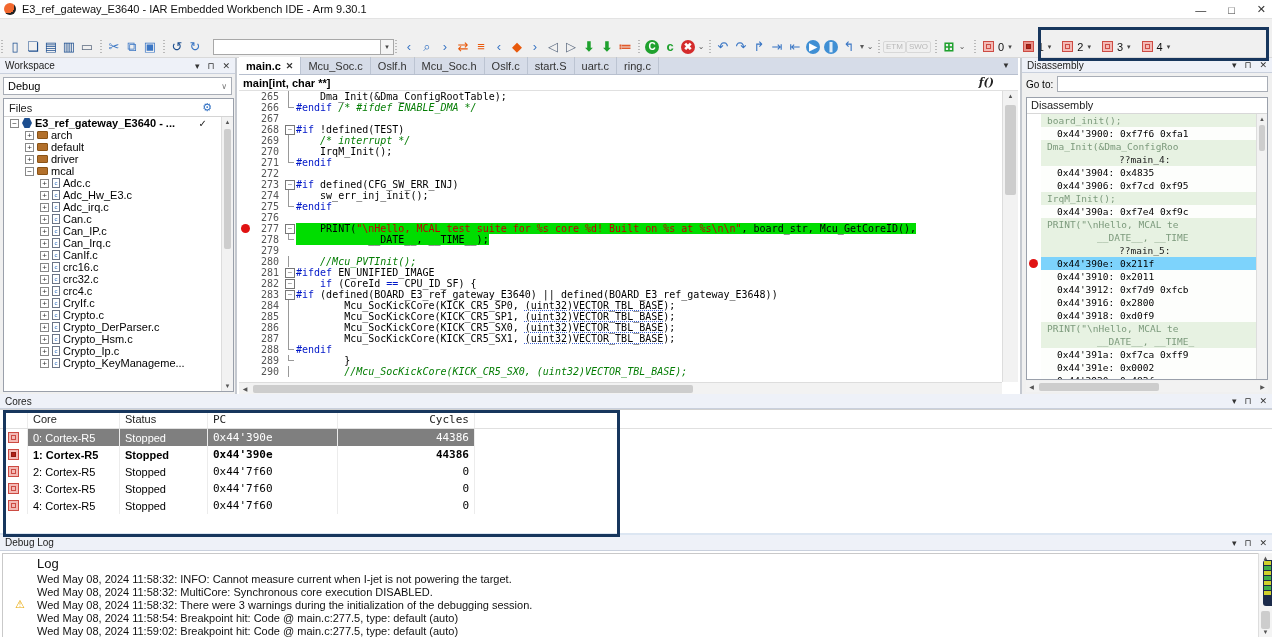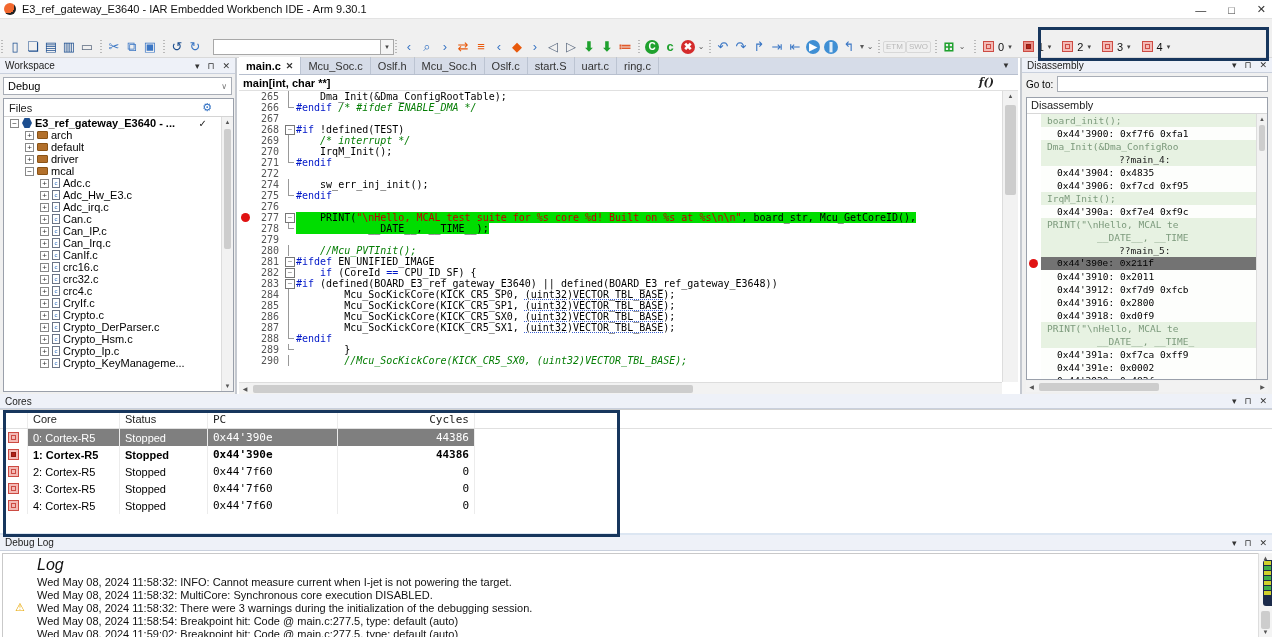--- a/index.html
+++ b/index.html
@@ -107,21 +107,21 @@
   #dis-box { position:absolute; left:4px; top:39px; right:4px; bottom:14px; background:#fff; border:1px solid #9aa0ab; overflow:hidden; }
   #dis-header { height:16px; border-bottom:1px solid #d8d8d8; padding:1px 4px; font-size:11px; color:#222; background:#fff; }
   .drow { height:13px; line-height:13px; display:flex; font-size:9.5px; white-space:pre; font-family:"DejaVu Sans Mono", monospace; }
   .dbp { width:14px; flex:none; position:relative; background:#fff; }
   .dbp.on::before { content:""; position:absolute; left:2px; top:2px; width:9px; height:9px; border-radius:50%; background:#e01212; }
   .dtext { flex:1; padding-left:4px; }
   .drow.src .dtext { background:#e7f2e2; color:#7c9a7c; padding-left:6px; }
   .drow.src2 .dtext { background:#e7f2e2; color:#7c9a7c; padding-left:56px; }
   .drow.lbl .dtext { background:#e7f2e2; color:#222; padding-left:78px; }
   .drow.ins .dtext { background:#fdfefc; color:#000; padding-left:16px; }
-  .drow.hl .dtext { background:#737373; color:#000;font-family:Liberation Mono, monospace; }
+  .drow.hl .dtext { background:#7dd3fc; color:#000; }
   #dis-vscroll { position:absolute; right:0; top:16px; width:11px; bottom:0; background:#f2f2f2; border-left:1px solid #ddd; }
   #dis-hscroll { position:absolute; left:4px; right:4px; bottom:2px; height:11px; background:#f2f2f2; display:flex; align-items:center; }
 
   
   #cores { left:0; top:394px; width:1272px; height:139px; background:#fff; }
   #cores-title { height:15px; }
   #cores-body { position:absolute; left:0; top:15px; right:0; bottom:0; background:#fff; border-top:1px solid #d0d0d0; }
   .crow { display:flex; height:17px; align-items:center; font-size:11px; }
   .crow.header { height:19px; border-bottom:1px solid #e0e0e0; color:#222; }
   .ccell { padding:0 5px; height:100%; display:flex; align-items:center; border-right:1px solid #ececec; overflow:hidden; }
@@ -134,21 +134,21 @@
   .crow.boldrow { font-weight:bold; }
   .coresq { width:11px; height:11px; background:#f3b9b5; border:1px solid #cc4b43; display:flex; align-items:center; justify-content:center; }
   .coresq i { width:5px; height:5px; border:1px solid #cc4b43; display:block; }
   .coresq.filled i { background:#b22218; border-color:#8e1b12; }
 
   
   #sep-band { left:0; top:533px; width:1272px; height:2px; background:#dce6f2; }
   #debuglog { left:0; top:535px; width:1272px; height:102px; background:#fff; }
   #log-title { height:16px; }
   #log-body { position:absolute; left:2px; top:18px; right:14px; bottom:0; background:#fff; border:1px solid #c9c9c9; border-bottom:none; border-right:none; }
-  #log-head { padding:2px 0 1px 34px; font-size:16px; color:#111;font-style:italic; }
+  #log-head { padding:2px 0 1px 34px; font-size:13px; color:#111; }
   .lrow { height:13px; display:flex; align-items:center; font-size:11px; color:#111; }
   .lwarn { width:34px; flex:none; text-align:center; color:#e7a600; font-size:11px; line-height:13px; }
   #log-scroll { position:absolute; right:0; top:18px; width:14px; bottom:0; background:#f4f4f4; border-left:1px solid #ddd; }
 
   
   .annot { border:3px solid #17365d; background:transparent; pointer-events:none; z-index:50; }
   #annot-corebar { left:1038px; top:27px; width:231px; height:34px; }
   #annot-cores { left:3px; top:410px; width:617px; height:127px; }
 
   
@@ -465,20 +465,21 @@
   </div>
   <div id="code">
       <div class="cline"><span class="cbp"></span><span class="cnum">265</span><span class="cfold line"></span><span class="ctext"><span>    Dma_Init(&amp;Dma_ConfigRootTable);</span></span></div>
       <div class="cline"><span class="cbp"></span><span class="cnum">266</span><span class="cfold end"></span><span class="ctext"><span class="c-p">#endif </span><span class="c-c">/* #ifdef ENABLE_DMA */</span></span></div>
       <div class="cline"><span class="cbp"></span><span class="cnum">267</span><span class="cfold none"></span><span class="ctext"></span></div>
       <div class="cline"><span class="cbp"></span><span class="cnum">268</span><span class="cfold box"></span><span class="ctext"><span class="c-p">#if </span><span>!defined(TEST)</span></span></div>
       <div class="cline"><span class="cbp"></span><span class="cnum">269</span><span class="cfold line"></span><span class="ctext"><span class="c-c">    /* interrupt */</span></span></div>
       <div class="cline"><span class="cbp"></span><span class="cnum">270</span><span class="cfold line"></span><span class="ctext"><span>    IrqM_Init();</span></span></div>
       <div class="cline"><span class="cbp"></span><span class="cnum">271</span><span class="cfold end"></span><span class="ctext"><span class="c-p">#endif</span></span></div>
       <div class="cline"><span class="cbp"></span><span class="cnum">272</span><span class="cfold none"></span><span class="ctext"></span></div>
+      <div class="cline"><span class="cbp"></span><span class="cnum">273</span><span class="cfold box"></span><span class="ctext"><span class="c-p">#if </span><span>defined(CFG_SW_ERR_INJ)</span></span></div>
       <div class="cline"><span class="cbp"></span><span class="cnum">274</span><span class="cfold line"></span><span class="ctext"><span>    sw_err_inj_init();</span></span></div>
       <div class="cline"><span class="cbp"></span><span class="cnum">275</span><span class="cfold end"></span><span class="ctext"><span class="c-p">#endif</span></span></div>
       <div class="cline"><span class="cbp"></span><span class="cnum">276</span><span class="cfold none"></span><span class="ctext"></span></div>
       <div class="cline"><span class="cbp on"></span><span class="cnum">277</span><span class="cfold box"></span><span class="ctext"><span class="exechl"><span>    PRINT(</span><span class="c-s">"\nHello, MCAL test suite for %s core %d! Built on %s at %s\n\n"</span><span>, board_str, Mcu_GetCoreID(),</span></span></span></div>
       <div class="cline"><span class="cbp"></span><span class="cnum">278</span><span class="cfold end"></span><span class="ctext"><span class="exechl"><span>            __DATE__, __TIME__);</span></span></span></div>
       <div class="cline"><span class="cbp"></span><span class="cnum">279</span><span class="cfold none"></span><span class="ctext"></span></div>
       <div class="cline"><span class="cbp"></span><span class="cnum">280</span><span class="cfold line"></span><span class="ctext"><span class="c-c">    //Mcu_PVTInit();</span></span></div>
       <div class="cline"><span class="cbp"></span><span class="cnum">281</span><span class="cfold box"></span><span class="ctext"><span class="c-p">#ifdef </span><span>EN_UNIFIED_IMAGE</span></span></div>
       <div class="cline"><span class="cbp"></span><span class="cnum">282</span><span class="cfold box"></span><span class="ctext"><span>    </span><span class="c-p">if</span><span> (CoreId </span><span class="c-p">==</span><span> CPU_ID_SF) {</span></span></div>
       <div class="cline"><span class="cbp"></span><span class="cnum">283</span><span class="cfold box"></span><span class="ctext"><span class="c-p">#if </span><span>(defined(BOARD_E3_ref_gateway_E3640) || defined(BOARD_E3_ref_gateway_E3648))</span></span></div>

